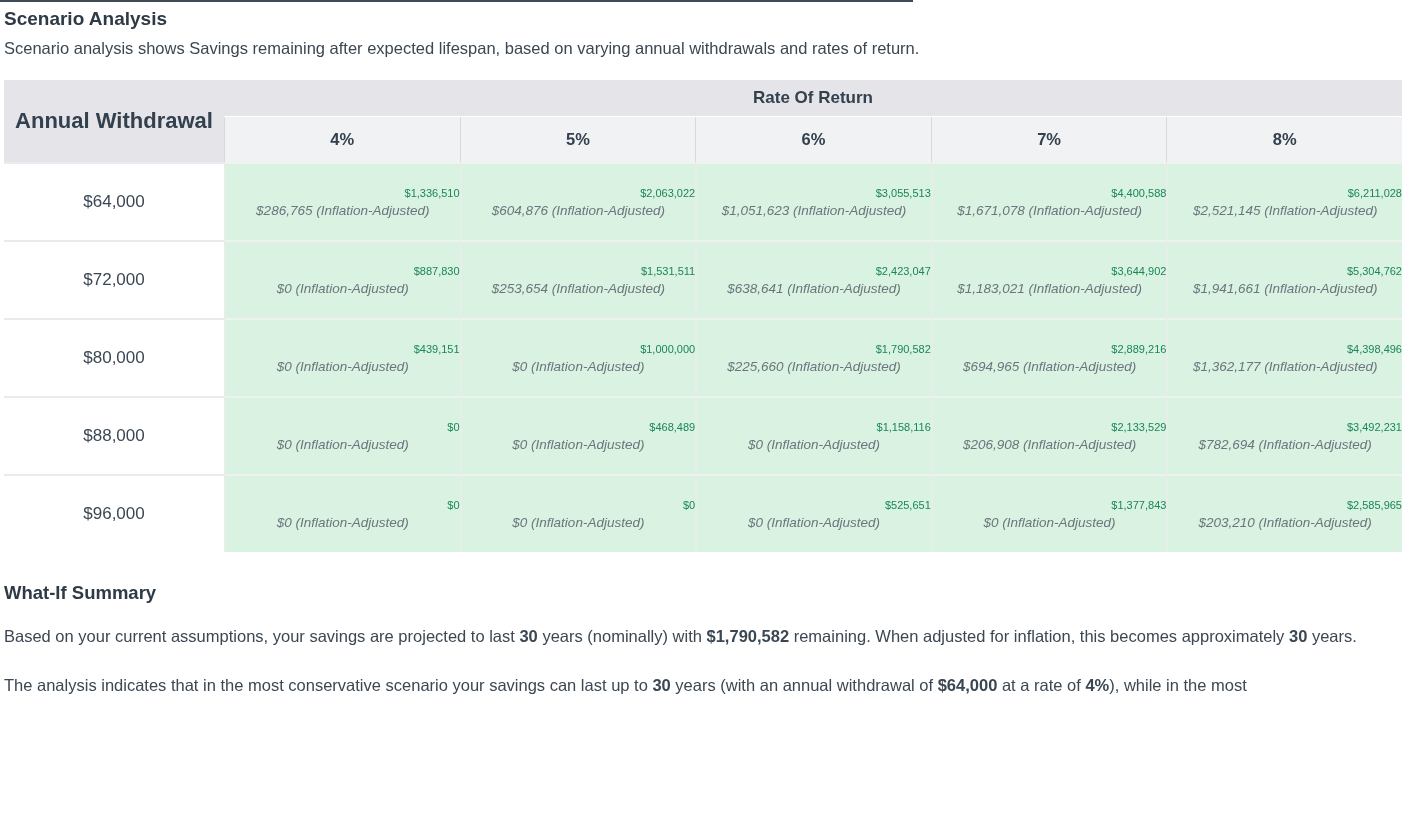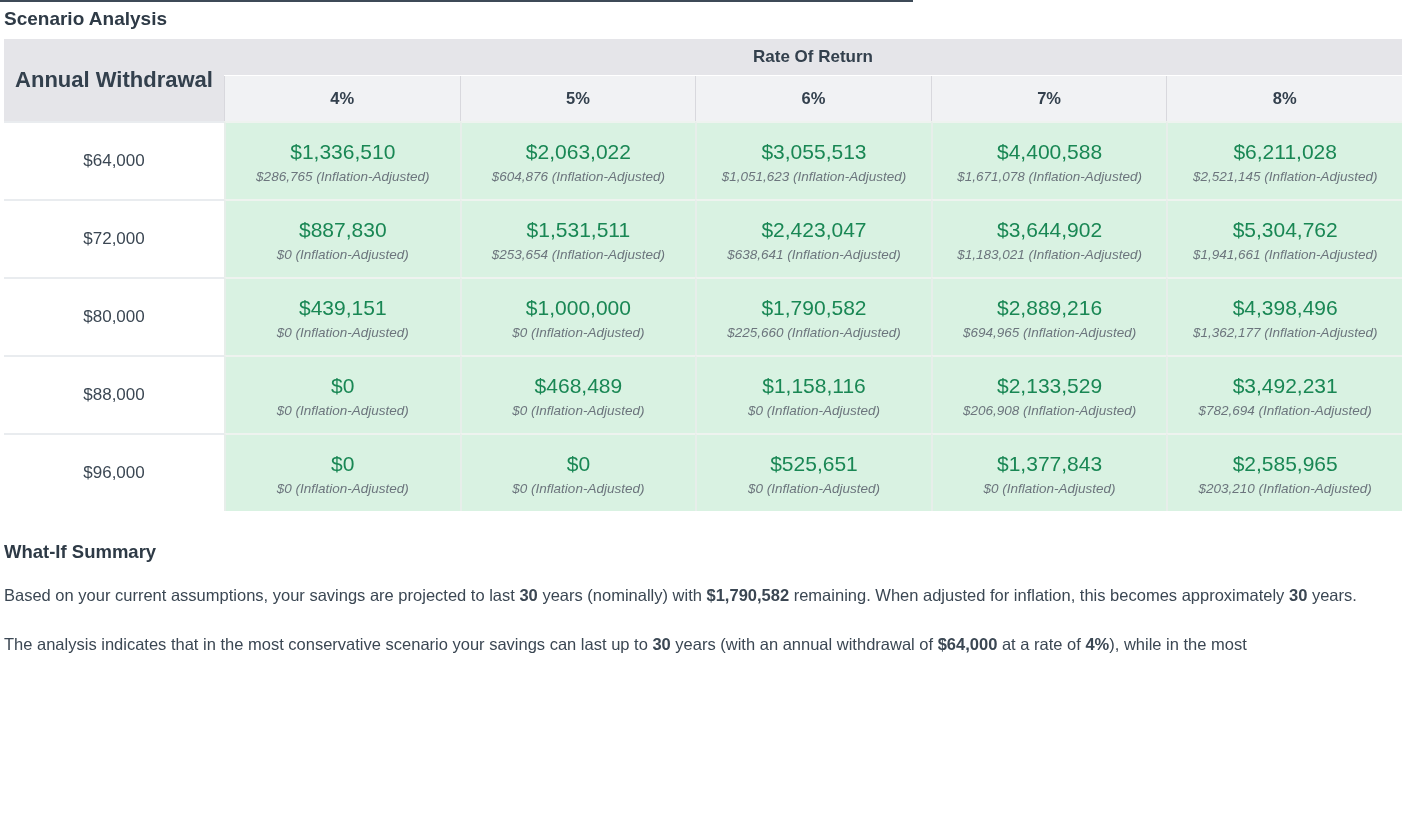--- a/index.html
+++ b/index.html
@@ -82,23 +82,24 @@
     font-size: 17px;
     color: #3b4753;
     border-top: 2px solid #e9ecef;
   }
   td.datacell {
     background: var(--green-bg);
     border-top: 2px solid #eef3ef;
     border-left: 2px solid #e7eeea;
   }
   td.datacell .val {
-    font-size: 21px;
+    font-size: 11px;
     color: var(--green-text);
     line-height: 1.35;
+    text-align: right;
   }
   td.datacell .adj {
     font-size: 13.5px;
     font-style: italic;
     color: var(--muted);
     margin-top: 3px;
   }
 
   h2.whatif {
     font-size: 18.5px;
@@ -122,20 +123,21 @@
   }
   #questions p.body-text .b { font-weight: bold; }
 </style>
 </head>
 <body>
 
 <div class="top-rule"></div>
 
 <div class="container">
   <h1 class="page-title">Scenario Analysis</h1>
+  <p class="subtitle">Scenario analysis shows Savings remaining after expected lifespan, based on varying annual withdrawals and rates of return.</p>
 
   <table class="scenario">
     <colgroup id="cols">
         <col style="width: 220px;">
         <col>
         <col>
         <col>
         <col>
         <col>
       </colgroup>

